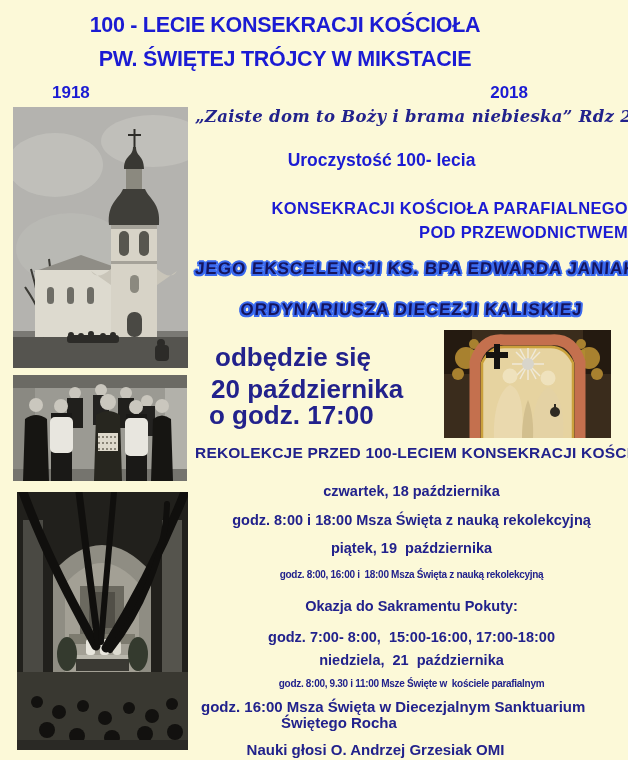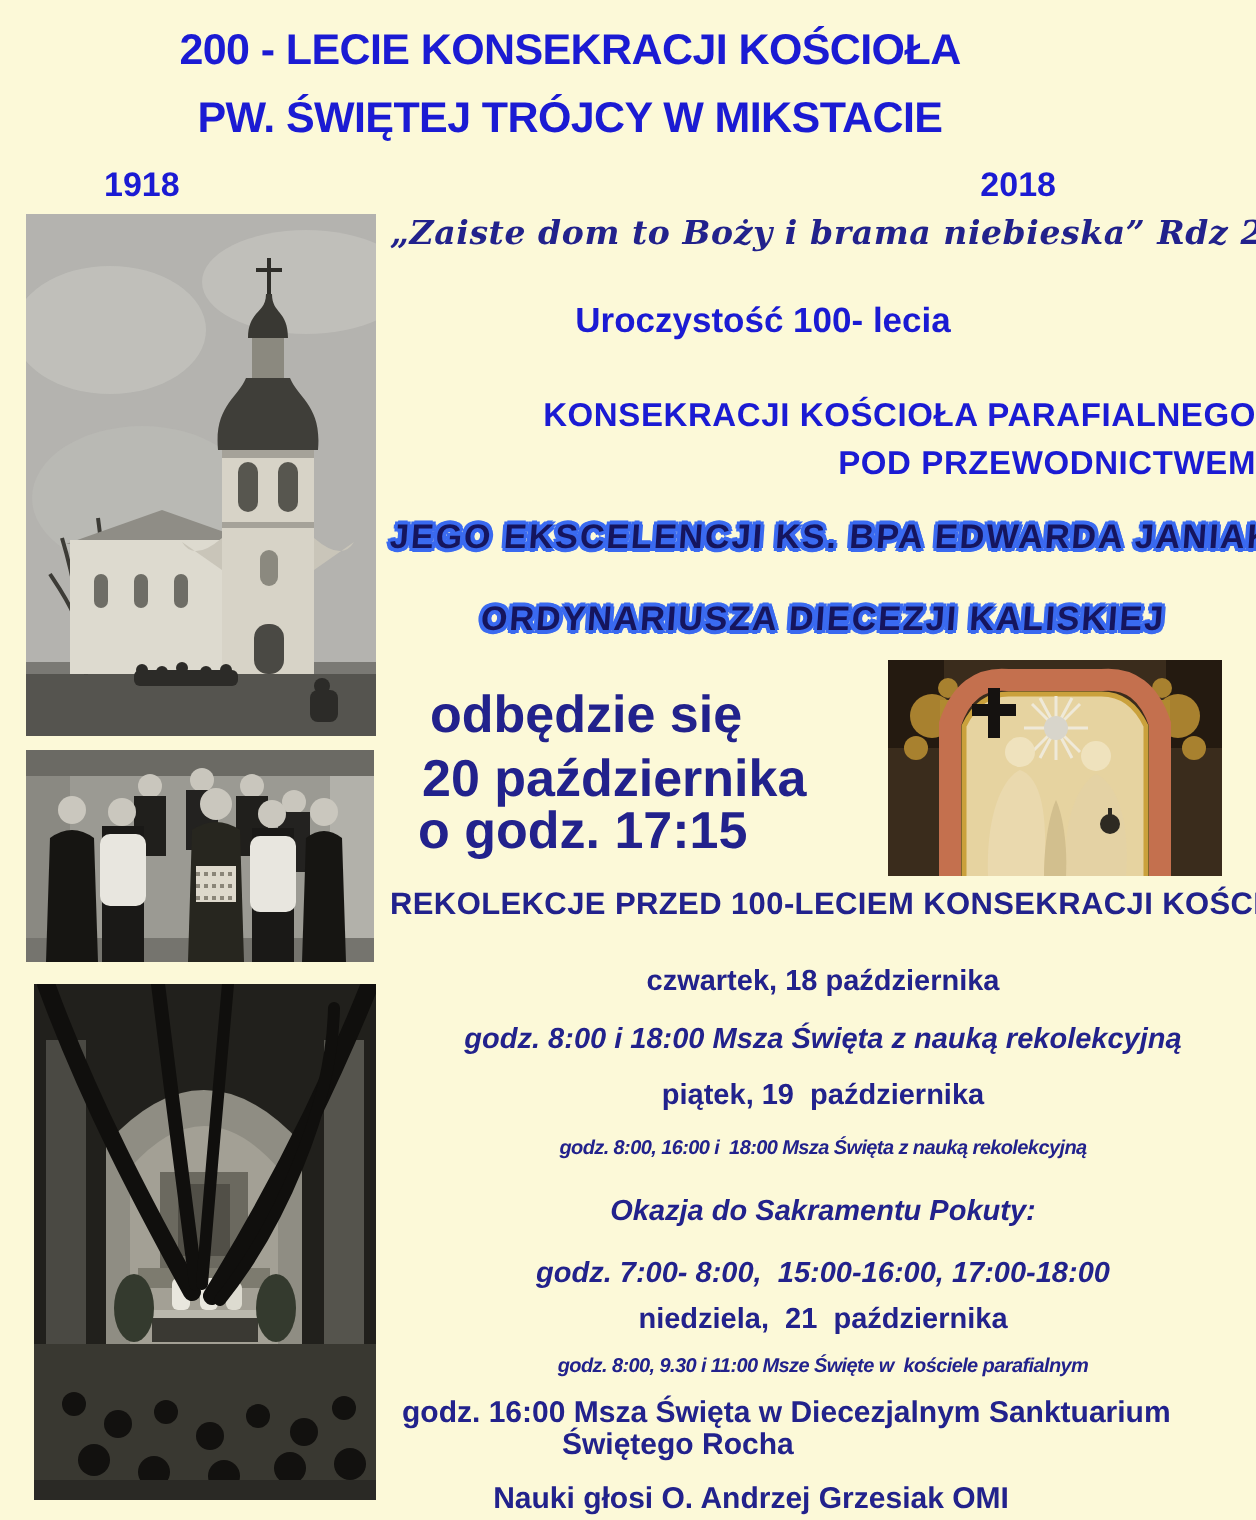--- a/index.html
+++ b/index.html
@@ -43,37 +43,37 @@
   .halo.h2{top:300px;}
   .when{top:347px;color:var(--navy,#22228C);font-weight:bold;font-size:26px;}
   .when div{line-height:21px;white-space:pre;}
   .when .w1{padding-left:20px;}
   .when .w2{padding-left:16px;margin-top:11px;}
   .when .w3{padding-left:14px;margin-top:5px;}
   .retreat-heading{top:444px;text-align:center;font-weight:bold;font-size:15.5px;
         letter-spacing:.2px;color:var(--navy,#22228C);white-space:pre;}
   .schedule{top:479px;color:var(--navy,#22228C);font-weight:bold;}
   .schedule div{text-align:center;font-size:14.5px;line-height:17px;white-space:pre;}
-  .schedule .it{font-style:italic;}
+  .schedule .it{}
   .schedule .wide{font-size:10px;letter-spacing:-0.3px;}
   .schedule .tight{line-height:15px;}
   .s1{margin-top:4px;}  .s2{margin-top:12px;} .s3{margin-top:11px;}
   .s4{margin-top:9px;}  .s5{margin-top:16px;}  .s6{margin-top:16px;}
   .s7{margin-top:7px;}  .s8{margin-top:6px;}
   .s9{margin-top:7px;text-align:left !important;padding-left:6px;font-size:15px !important;}
   .s10{margin-top:1px;text-align:left !important;padding-left:86px;font-size:15px !important;}
   .s11{margin-top:11px;padding-right:72px;font-size:15px !important;}
 </style>
 </head>
 <body>
 
 <div class="poster">
 
   <div class="hdr">
-    <div class="title l1">200 - LECIE KONSEKRACJI KOŚCIOŁA</div>
+    <div class="title l1">100 - LECIE KONSEKRACJI KOŚCIOŁA</div>
     <div class="title l2">PW. ŚWIĘTEJ TRÓJCY W MIKSTACIE</div>
     <div class="years">
       <span>1918</span>
       <span>2018</span>
     </div>
   </div>
 
   <figure class="p1">
     <svg width="175" height="261" viewBox="0 0 175 261">
       <rect width="175" height="261" fill="#b4b3af"></rect>
@@ -239,21 +239,21 @@
     <div class="event-title">Uroczystość 100- lecia</div>
     <div class="consecration">
       <div>KONSEKRACJI KOŚCIOŁA PARAFIALNEGO</div>
       <div>POD PRZEWODNICTWEM</div>
     </div>
     <div class="halo h1">JEGO EKSCELENCJI KS. BPA EDWARDA JANIAKA</div>
     <div class="halo h2">ORDYNARIUSZA DIECEZJI KALISKIEJ</div>
     <div class="when">
       <div class="w1">odbędzie się</div>
       <div class="w2">20 października</div>
-      <div class="w3">o godz. 17:15</div>
+      <div class="w3">o godz. 17:00</div>
     </div>
     <div class="retreat-heading">REKOLEKCJE PRZED 100-LECIEM KONSEKRACJI KOŚCIOŁA</div>
     <div class="schedule">
       <div class="s1">czwartek, 18 października</div>
       <div class="s2 it">godz. 8:00 i 18:00 Msza Święta z nauką rekolekcyjną</div>
       <div class="s3">piątek, 19  października</div>
       <div class="s4 it wide">godz. 8:00, 16:00 i  18:00 Msza Święta z nauką rekolekcyjną</div>
       <div class="s5 it tight">Okazja do Sakramentu Pokuty:</div>
       <div class="s6 it tight">godz. 7:00- 8:00,  15:00-16:00, 17:00-18:00</div>
       <div class="s7">niedziela,  21  października</div>

